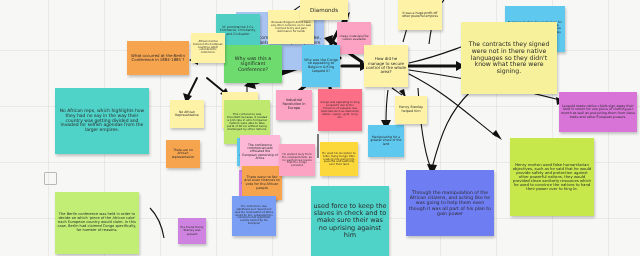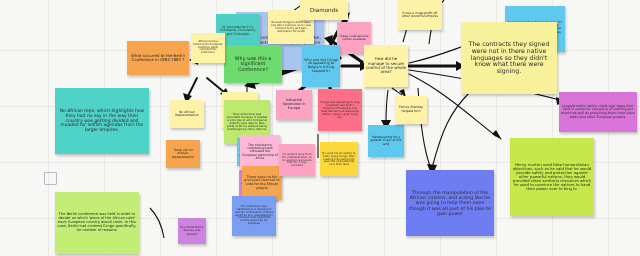--- a/index.html
+++ b/index.html
@@ -236,20 +236,23 @@
     </div>
     <div class="note" style="left: 320px; top: 142px; width: 38px; height: 34px; background: rgb(253, 216, 58); font-size: 2.7px;">
       <span>He used his deception to bribe many Congo tribe leaders into giving him powerful and authority over their land</span>
     </div>
     <div class="note" style="left: 55px; top: 192px; width: 84px; height: 62px; background: rgb(194, 238, 118); font-size: 3.6px;">
       <span>The Berlin conference was held in order to decide on which 'piece of the African cake' each European country would claim. In this case, Berlin had claimed Congo specifically, for number of reasons.</span>
     </div>
     <div class="note" style="left: 178px; top: 218px; width: 28px; height: 26px; background: rgb(207, 131, 224); font-size: 2.8px;">
       <span>the friend Henry Stanley was present</span>
     </div>
+    <div class="note" style="left: 311px; top: 186px; width: 78px; height: 70px; background: rgb(79, 210, 200); font-size: 6.5px;">
+      <span>used force to keep the slaves in check and to make sure their was no uprising against him</span>
+    </div>
     <div class="note" style="left: 406px; top: 170px; width: 88px; height: 66px; background: rgb(111, 125, 242); font-size: 4.7px;">
       <span>Through the manipulation of the African citizens, and acting like he was going to help them even though it was all part of his plan to gain power</span>
     </div>
     <div class="note" style="left: 559px; top: 92px; width: 78px; height: 40px; background: rgb(216, 115, 216); font-size: 3.3px;">
       <span>Leopold made native chiefs sign away their land in return for one piece of clothing per month as well as protecting them from slave trade and other European powers.</span>
     </div>
     <div class="note" style="left: 510px; top: 138px; width: 84px; height: 78px; background: rgb(198, 232, 75); font-size: 3.8px;">
       <span>Henry morton used false humanitarian objectives, such as he said that he would provide safety and protection against other powerful nations, they would provided clean sanitarty resources which he used to convince the natives to hand their power over to king le.</span>
     </div>
   </div>

